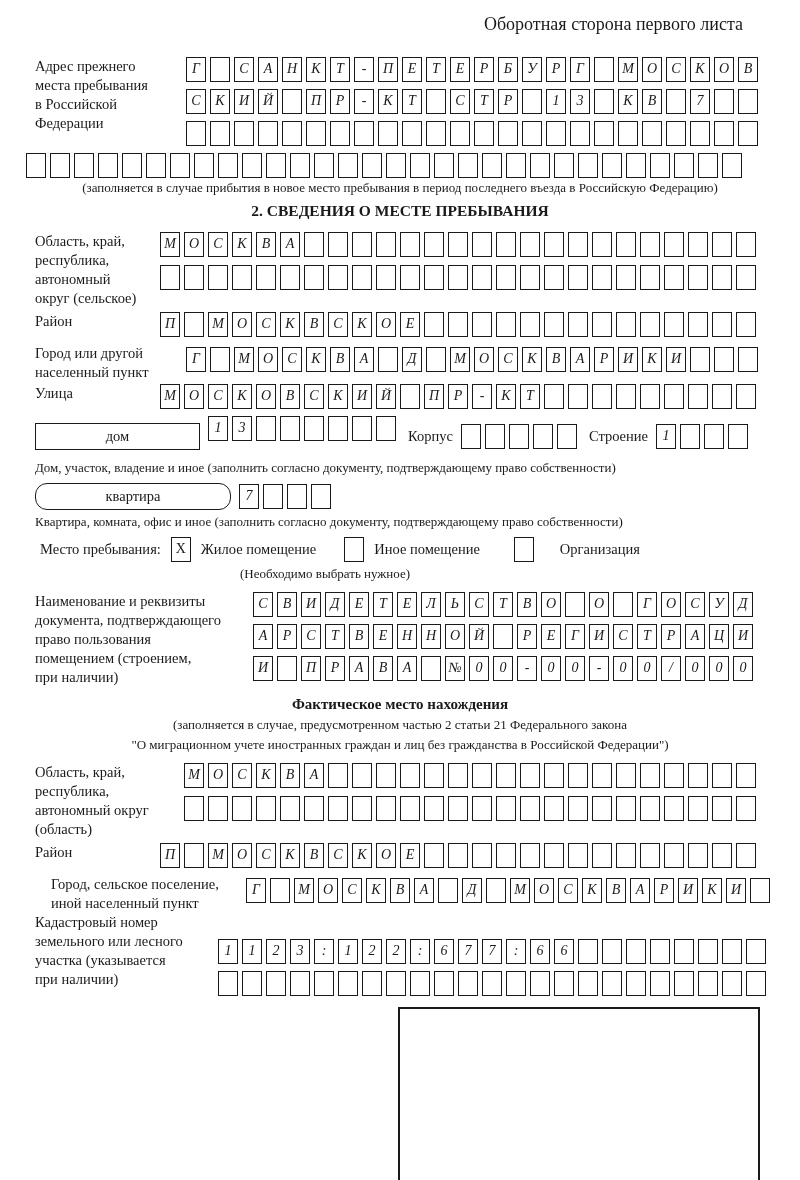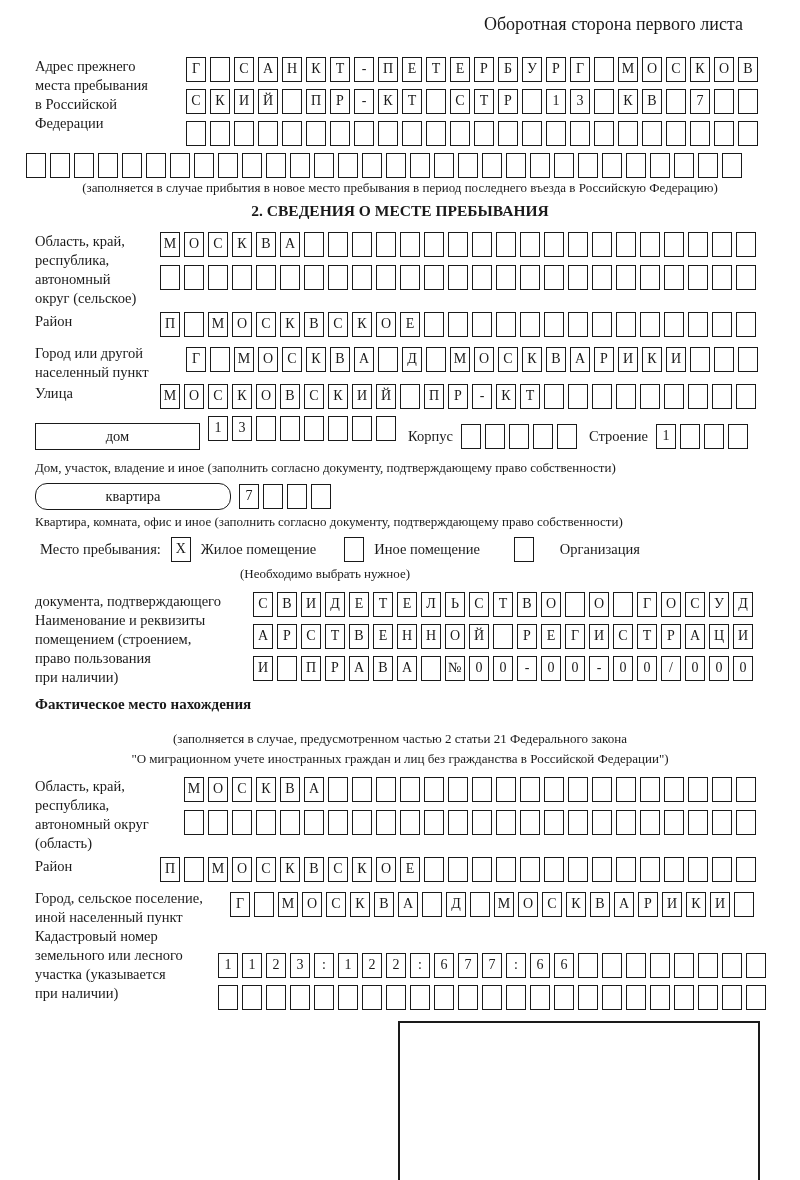--- a/index.html
+++ b/index.html
@@ -10,23 +10,23 @@
     color:var(--ink);
     font-family:"Liberation Serif", serif;
   }
   .page{ padding:14px 35px 0 35px; }
 
   .hdr{ text-align:right; font-size:18px; padding-right:22px; margin-bottom:22px; }
 
   .grp{ display:flex; align-items:flex-start; }
   .lbl{ font-size:14.5px; line-height:19px; flex-shrink:0; }
   .w125{ width:125px; } .w151{ width:151px; } .w149{ width:149px; }
-  .w183{ width:183px; } .w195{ width:195px; } .w218{ width:218px; }
-
-  .cellrow{ white-space:nowrap; height:25px; margin-bottom:7px; }
+  .w183{ width:183px; } .w195{ width:195px;margin-left:16px; } .w218{ width:218px; }
+
+  .cellrow{ white-space:nowrap; height:25px; margin-bottom:7px;font-style:italic; }
   .cell{
     display:inline-block; width:20px; height:25px;
     border:1.5px solid var(--ink); margin-right:4px;
     text-align:center; font-size:14px; line-height:22px; vertical-align:top;
   }
   .caption{ font-size:13px; text-align:center; margin-bottom:5px; }
   .caption-left{ font-size:13px; margin-bottom:7px; }
   .sec-title{ text-align:center; font-weight:bold; font-size:15.5px; margin:6px 0 12px 0; }
 
   .inline-row{ display:flex; align-items:center; margin-bottom:4px; }
@@ -35,21 +35,21 @@
     font-size:14.5px; line-height:24px; flex-shrink:0;
   }
   .box-dom{ width:165px; margin-right:8px; }
   .box-kv{ width:196px; margin-right:8px;border-radius:12px; }
   .mini-label{ font-size:14.5px; margin:0 8px; }
 
   .stay-row{ display:flex; align-items:center; font-size:14.5px; margin:2px 0 4px 5px; }
   .stay-row .cell{ margin:0 10px; }
   .stay-note{ font-size:13px; margin:0 0 10px 205px; }
 
-  .fact-title{ font-weight:bold; font-size:15px; margin:8px 0 16px 0; }
+  .fact-title{ text-align:center; font-weight:bold; font-size:15px; margin:8px 0 2px 0; }
   .fact-cap{ font-size:13px; text-align:center; line-height:20px; margin-bottom:8px; }
 
   .offset26{ margin-left:26px; }
   .extra-row{ margin-left:-9px; margin-bottom:2px; }
   .kadastr-cells{ margin-top:26px; }
 
   .stamp-box{
     width:362px; height:175px; border:2px solid var(--ink);
     margin-left:363px; margin-top:4px;
   }
@@ -134,24 +134,24 @@
     <span>Жилое помещение</span>
     <span class="cell" style="margin-left:28px;"></span>
     <span>Иное помещение</span>
     <span class="cell" style="margin-left:34px;"></span>
     <span style="margin-left:16px;">Организация</span>
   </div>
   <div class="stay-note">(Необходимо выбрать нужное)</div>
 
   <div class="grp mb6">
     <div class="lbl w218">
+        <div>Наименование и реквизиты</div>
         <div>документа, подтверждающего</div>
-        <div>Наименование и реквизиты</div>
+        <div>право пользования</div>
         <div>помещением (строением,</div>
-        <div>право пользования</div>
         <div>при наличии)</div>
       </div>
     <div>
       <div class="cellrow"><span class="cell">С</span><span class="cell">В</span><span class="cell">И</span><span class="cell">Д</span><span class="cell">Е</span><span class="cell">Т</span><span class="cell">Е</span><span class="cell">Л</span><span class="cell">Ь</span><span class="cell">С</span><span class="cell">Т</span><span class="cell">В</span><span class="cell">О</span><span class="cell"></span><span class="cell">О</span><span class="cell"></span><span class="cell">Г</span><span class="cell">О</span><span class="cell">С</span><span class="cell">У</span><span class="cell">Д</span></div>
       <div class="cellrow"><span class="cell">А</span><span class="cell">Р</span><span class="cell">С</span><span class="cell">Т</span><span class="cell">В</span><span class="cell">Е</span><span class="cell">Н</span><span class="cell">Н</span><span class="cell">О</span><span class="cell">Й</span><span class="cell"></span><span class="cell">Р</span><span class="cell">Е</span><span class="cell">Г</span><span class="cell">И</span><span class="cell">С</span><span class="cell">Т</span><span class="cell">Р</span><span class="cell">А</span><span class="cell">Ц</span><span class="cell">И</span></div>
       <div class="cellrow"><span class="cell">И</span><span class="cell"></span><span class="cell">П</span><span class="cell">Р</span><span class="cell">А</span><span class="cell">В</span><span class="cell">А</span><span class="cell"></span><span class="cell">№</span><span class="cell">0</span><span class="cell">0</span><span class="cell">-</span><span class="cell">0</span><span class="cell">0</span><span class="cell">-</span><span class="cell">0</span><span class="cell">0</span><span class="cell">/</span><span class="cell">0</span><span class="cell">0</span><span class="cell">0</span></div>
     </div>
   </div>
 
   <div class="fact-title">Фактическое место нахождения</div>

